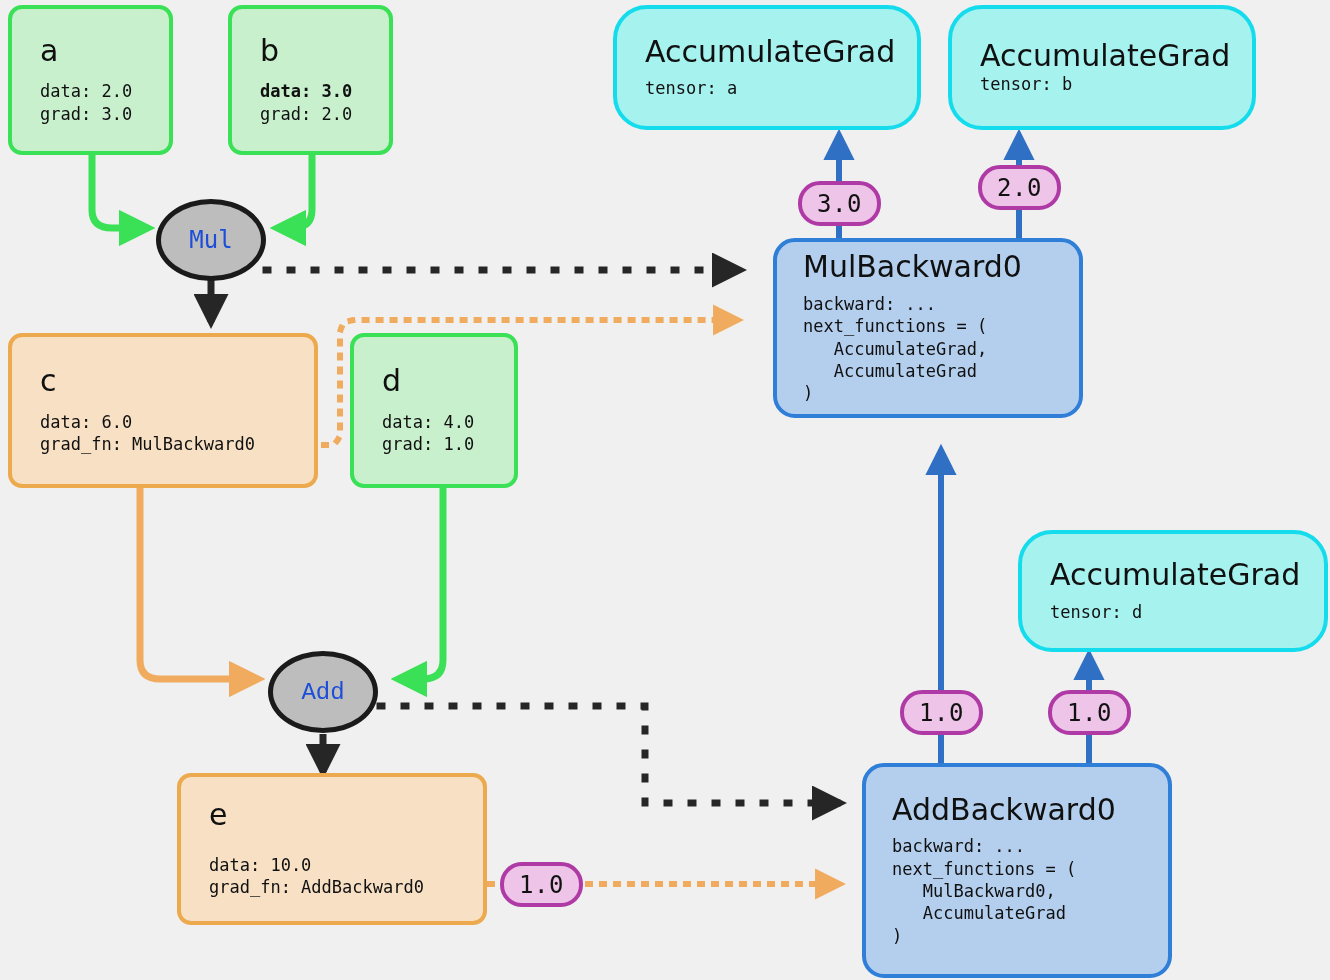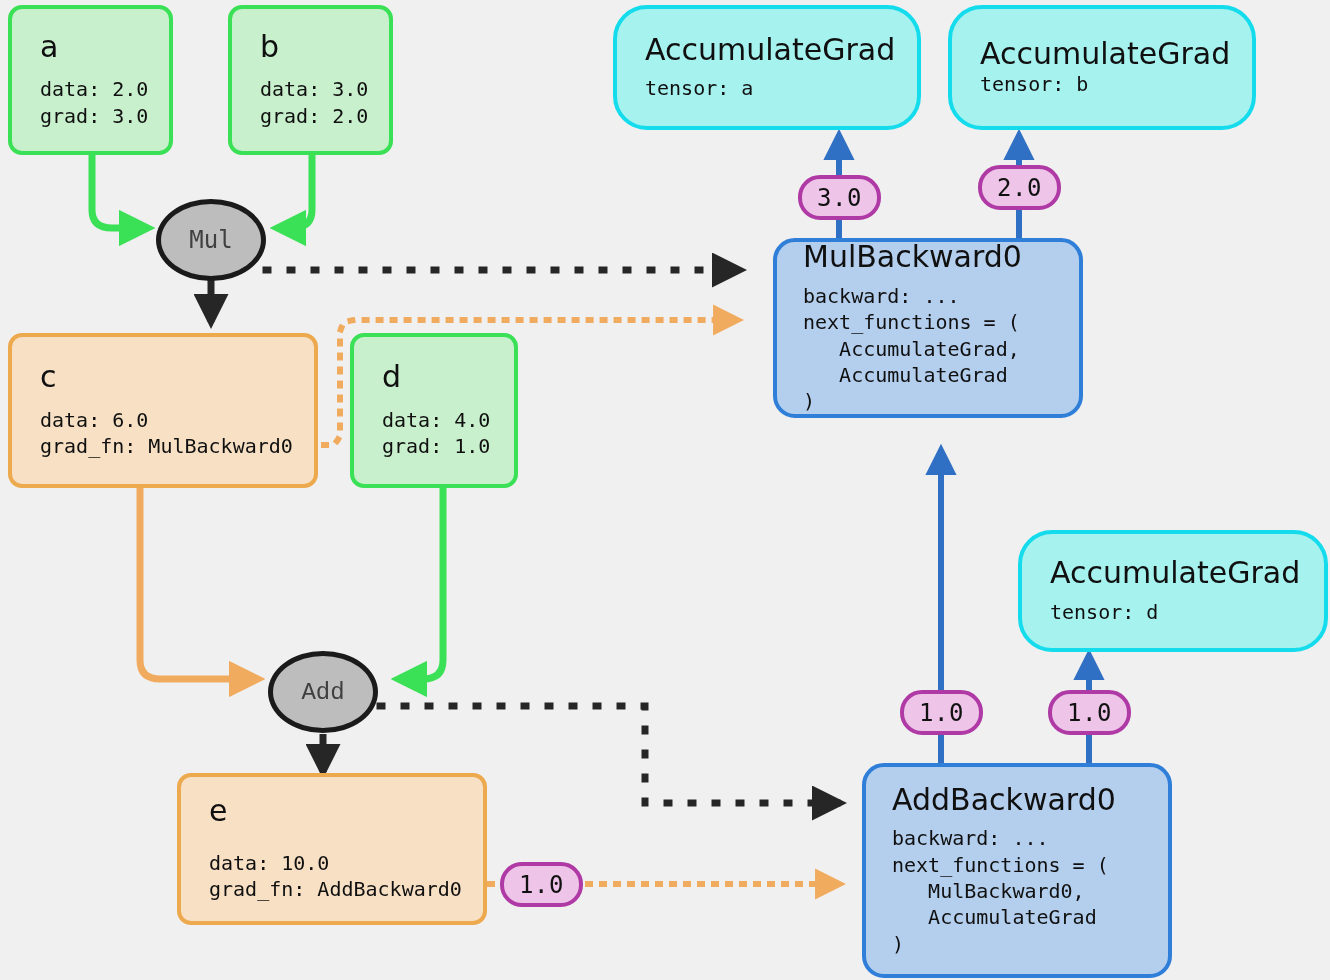--- a/index.html
+++ b/index.html
@@ -74,42 +74,42 @@
   .op {
     position: absolute;
     box-sizing: border-box;
     border-radius: 50%;
     background: #bdbdbd;
     border: 5px solid #1a1a1a;
     display: flex;
     align-items: center;
     justify-content: center;
     font-family: "DejaVu Sans Mono", "Liberation Mono", monospace;
-    color: #404040;
+    color: #1d4ed8;
   }
 
   
   .gradpill {
     position: absolute;
     box-sizing: border-box;
     background: #eec4e8;
     border: 4px solid #b03aa5;
     border-radius: 22px;
     display: flex;
     align-items: center;
     justify-content: center;
     font-family: "DejaVu Sans Mono", "Liberation Mono", monospace;
     color: #111;
     letter-spacing: 0.5px;
   }
 
   
   .t-lg  { font-size: 30px; }
   .t-md  { font-size: 24px; }
-  .t-sm  { font-size: 20px; }
+  .t-sm  { font-size: 17px; }
 </style>
 </head>
 <body>
 
 <div id="canvas">
 
   <svg id="edges" viewBox="0 0 1330 980" width="1330" height="980">
     <defs>
       <marker id="arrow-green" viewBox="0 0 10 10" refX="8" refY="5" markerWidth="5.2" markerHeight="5.2" orient="auto-start-reverse">
         <path d="M 0 0 L 10 5 L 0 10 z" fill="#3ae055"></path>
@@ -155,21 +155,21 @@
   </svg>
 
   <div class="node tensor-leaf" style="left:8px; top:5px; width:165px; height:150px; padding:14px 0 14px 28px;">
     <div class="title t-lg">a</div>
     <div class="attr t-sm" style="margin-top:14px;">data: 2.0</div>
     <div class="attr t-sm">grad: 3.0</div>
   </div>
 
   <div class="node tensor-leaf" style="left:228px; top:5px; width:165px; height:150px; padding:14px 0 14px 28px;">
     <div class="title t-lg">b</div>
-    <div class="attr t-sm" style="margin-top:14px;">data: 3.0</div>
+    <div class="attr t-sm" style="margin-top:14px;font-weight:bold;">data: 3.0</div>
     <div class="attr t-sm">grad: 2.0</div>
   </div>
 
   <div class="op t-md" style="left:156px; top:199px; width:110px; height:82px;">
     <span>Mul</span>
   </div>
 
   <div class="node tensor-inner" style="left:8px; top:333px; width:310px; height:155px; padding:14px 0 14px 28px;">
     <div class="title t-lg">c</div>
     <div class="attr t-sm" style="margin-top:14px;">data: 6.0</div>
@@ -218,21 +218,21 @@
 
   <div class="node gradfn" style="left:862px; top:763px; width:310px; height:215px; padding:12px 0 12px 26px;">
     <div class="title t-lg">AddBackward0</div>
     <div class="attr t-sm" style="margin-top:10px;">backward: ...
 next_functions = (
    MulBackward0,
    AccumulateGrad
 )</div>
   </div>
 
-  <div class="gradpill t-md" style="left:798px; top:175px; width:83px; height:45px;">
+  <div class="gradpill t-md" style="left:798px; top:181px; width:83px; height:45px;">
     <span>3.0</span>
   </div>
 
   <div class="gradpill t-md" style="left:978px; top:165px; width:83px; height:45px;">
     <span>2.0</span>
   </div>
 
   <div class="gradpill t-md" style="left:900px; top:690px; width:83px; height:45px;">
     <span>1.0</span>
   </div>

